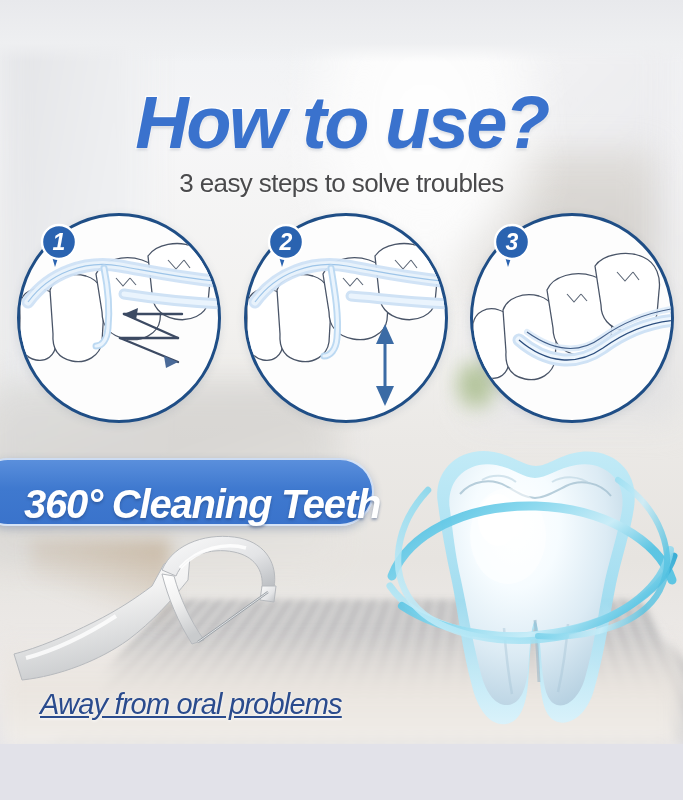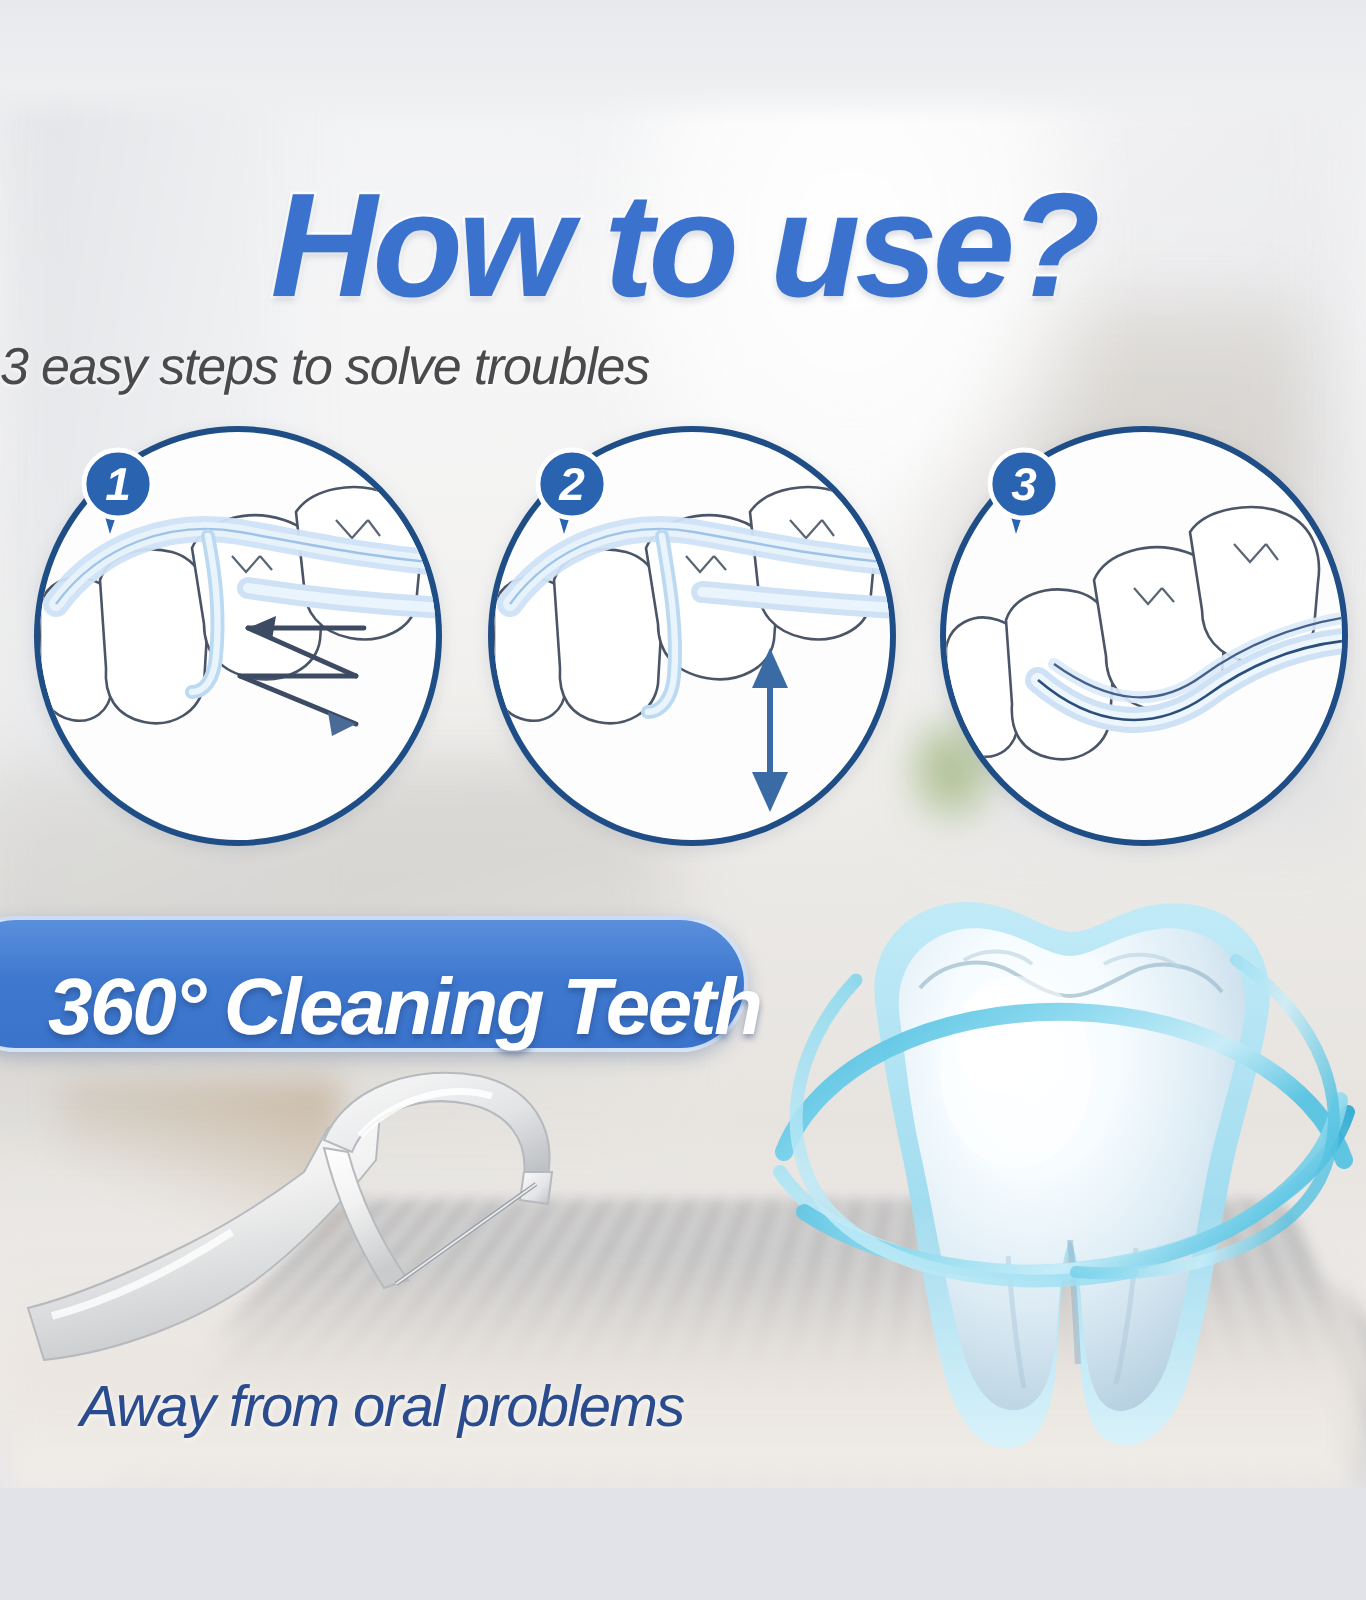--- a/index.html
+++ b/index.html
@@ -83,22 +83,22 @@
     position:absolute; left:0; top:86px; width:683px; text-align:center;
     font-size:74px; font-weight:bold; font-style:italic;
     letter-spacing:-2.5px;
     color:#3a72cd;
     -webkit-text-stroke:2.5px rgba(255,255,255,.92);
     paint-order:stroke fill;
     text-shadow:0 2px 3px rgba(120,130,150,.28);
     line-height:1;
   }
   .subtitle {
-    position:absolute; left:0; top:168px; width:683px; 
-    font-size:26px; font-style:italic; color:#4a4a4c;
+    position:absolute; left:0; top:168px; width:683px; text-align:center;
+    font-size:26px; color:#4a4a4c;
     letter-spacing:-.6px;
     text-shadow:0 1px 2px rgba(255,255,255,.85);
   }
 
   
   .steps { position:absolute; left:0; top:213px; width:683px; height:212px; }
   .step {
     position:absolute; top:0; width:204px; height:210px;
     border-radius:50%;
     background:#fdfdfd;
@@ -132,20 +132,21 @@
     text-shadow:0 2px 3px rgba(30,60,110,.45);
     margin-top:24px;
   }
 
   
   .tagline {
     position:absolute; left:40px; top:688px; width:400px;
     font-size:29px; font-style:italic; color:#2a4b8d;
     letter-spacing:-.8px;
     text-shadow:0 1px 3px rgba(255,255,255,.9);
+    text-decoration:underline;
   }
 
   
   .pick { position:absolute; left:12px; top:530px; width:320px; height:180px; }
   .tooth { position:absolute; left:386px; top:428px; width:297px; height:310px; }
   svg { overflow:visible; }
 </style>
 </head>
 <body>
 

